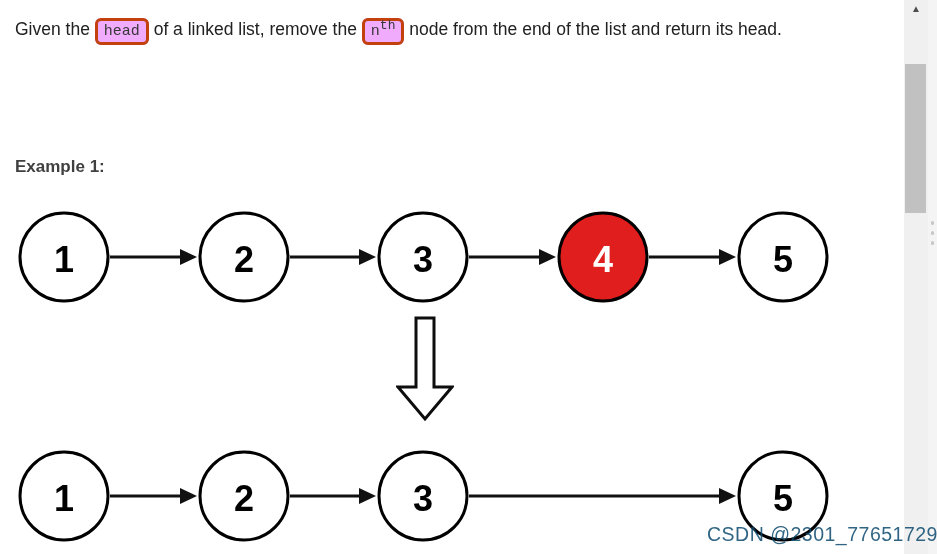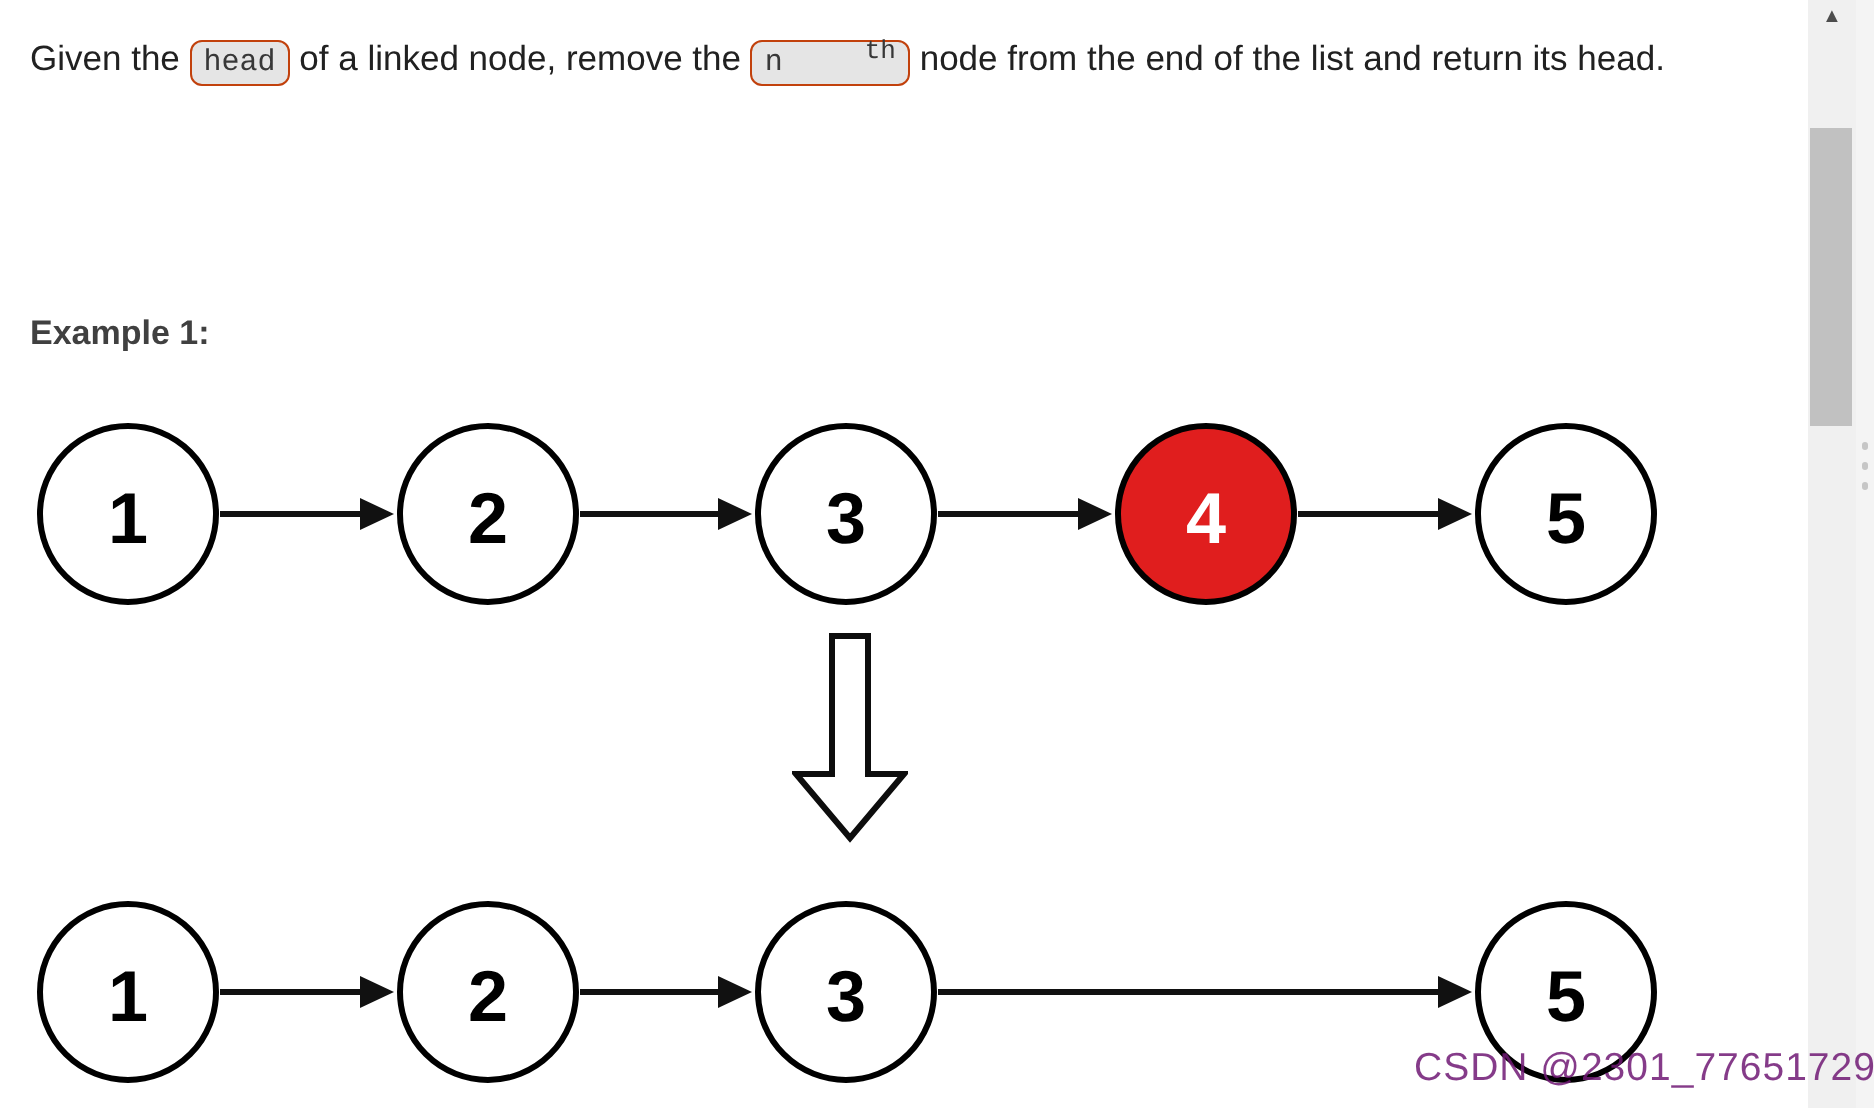--- a/index.html
+++ b/index.html
@@ -19,30 +19,29 @@
     left: 15px; top: 13px; width: 864px;
     margin: 0;
     font-size: 17.5px;
     line-height: 33px;
     color: #212121;
   }
   .code-badge {
     font-family: "Liberation Mono", "DejaVu Sans Mono", monospace;
     font-size: 15px;
     color: #383838;
-    background: #e5e5e5;
-    border: 1px solid #c2410c;
+    background: #f0abfc;
+    border: 3px solid #c2410c;
     border-radius: 6px;
     padding: 2px 6px;
     white-space: nowrap;
   }
   .code-badge sup {
     font-size: 13px;
     line-height: 0;
-    margin-left: 41px;
   }
 
   .example-heading {
     position: absolute;
     left: 15px; top: 157px;
     margin: 0;
     font-size: 17px;
     font-weight: 700;
     color: #404040;
   }
@@ -52,21 +51,21 @@
   #list-before { top: 210px; }
   #list-after  { top: 449px; }
   .down-arrow-svg { position: absolute; left: 396px; top: 316px; width: 58px; height: 106px; }
 
   
   .watermark {
     position: absolute;
     left: 707px; top: 523px;
     font-size: 19.5px;
     letter-spacing: 0.5px;
-    color: #701a75;
+    color: #0c4a6e;
     opacity: 0.85;
     z-index: 20;
     white-space: nowrap;
   }
 
   
   .scroll-track {
     position: absolute;
     left: 904px; top: 0; width: 24px; height: 554px;
     background: #f0f0f0;
@@ -102,21 +101,21 @@
   }
   .dot-1 { top: 221px; }
   .dot-2 { top: 231px; }
   .dot-3 { top: 241px; }
 </style>
 </head>
 <body>
 
 <div class="page">
 
-  <p class="description"><span>Given the </span><code class="code-badge">head</code><span> of a linked node, remove the </span><code class="code-badge"><span>n</span><sup>th</sup></code><span> node from the end of the list and return its head.</span></p>
+  <p class="description"><span>Given the </span><code class="code-badge">head</code><span> of a linked list, remove the </span><code class="code-badge"><span>n</span><sup>th</sup></code><span> node from the end of the list and return its head.</span></p>
 
   <h3 class="example-heading">Example 1:</h3>
 
   <svg id="list-before" class="list-svg" viewBox="0 0 904 96">
       <line x1="110" y1="47" x2="185" y2="47" stroke="#111111" stroke-width="3"></line>
       <polygon points="197,47 180,39 180,55" fill="#111111"></polygon>
       <line x1="290" y1="47" x2="364" y2="47" stroke="#111111" stroke-width="3"></line>
       <polygon points="376,47 359,39 359,55" fill="#111111"></polygon>
       <line x1="469" y1="47" x2="544" y2="47" stroke="#111111" stroke-width="3"></line>
       <polygon points="556,47 539,39 539,55" fill="#111111"></polygon>

